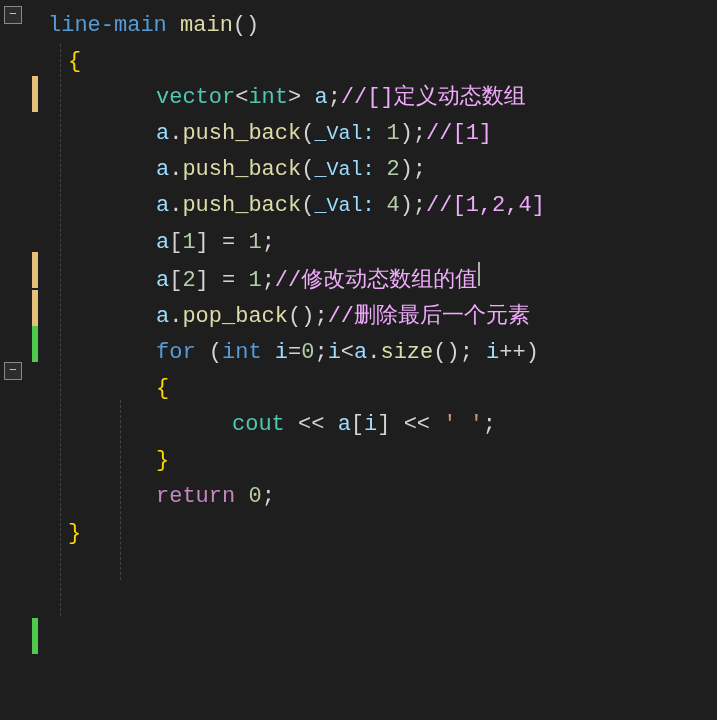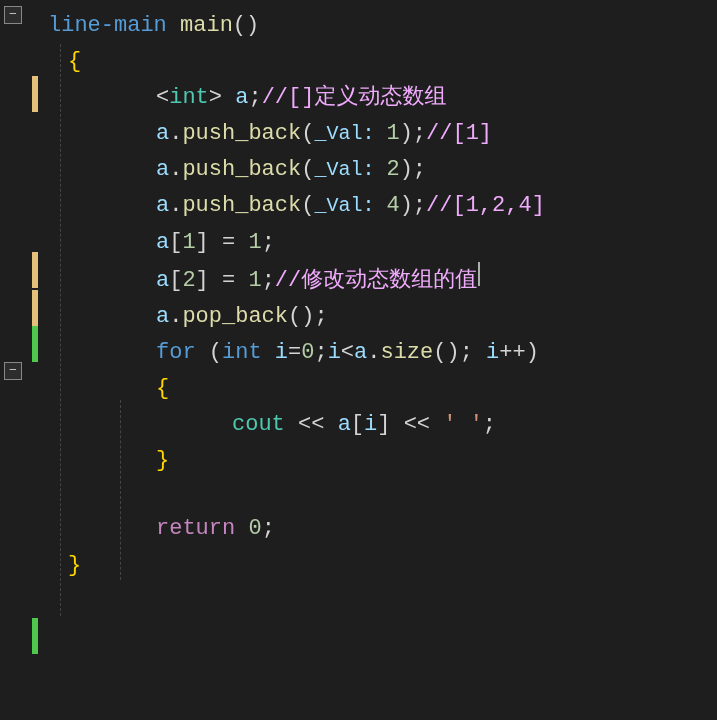--- a/index.html
+++ b/index.html
@@ -63,21 +63,21 @@
       align-items: baseline;
       white-space: pre;
       padding: 1px 0 1px 8px;
       position: relative;
       min-height: 36px;
       line-height: 1.55;
     }
 
     
     .kw-int    { color: #569cd6; }   
-    .kw-return { color: #c586c0; margin-top: 32px; }
+    .kw-return { color: #c586c0; }
     .kw-vector { color: #4ec9b0; }
     .fn-name   { color: #dcdcaa; }
     .method    { color: #dcdcaa; text-align: right; }
     .comment   { color: #f0abfc; }
     .param-hint { color: #9cdcfe; font-size: 20px; }
     .number    { color: #b5cea8; }
     .var       { color: #9cdcfe; }
     .punct     { color: #d4d4d4; }
     .type-param { color: #4ec9b0; }
     .char-lit  { color: #ce9178; }
@@ -123,21 +123,21 @@
       <span class="punct"> </span>
       <span class="fn-name">main</span>
       <span class="punct">()</span>
     </div>
 
     <div class="line" style="padding-left:28px;">
       <span class="brace">{</span>
     </div>
 
     <div class="line" style="padding-left:116px;">
-      <span class="punct">&lt;</span><span class="type-param">int</span><span class="punct">&gt;</span>
+      <span class="kw-vector">vector</span><span class="punct">&lt;</span><span class="type-param">int</span><span class="punct">&gt;</span>
       <span class="punct"> </span>
       <span class="var">a</span>
       <span class="punct">;</span>
       <span class="comment">//[]定义动态数组</span>
     </div>
 
     <div class="line" style="padding-left:116px;">
       <span class="var">a</span><span class="punct">.</span><span class="method">push_back</span><span class="punct">(</span><span class="param-hint">_Val: </span><span class="number">1</span><span class="punct">)</span><span class="punct">;</span>
       <span class="comment">//[1]</span>
     </div>
@@ -160,20 +160,21 @@
     <div class="line" style="padding-left:116px;">
       <span class="var">a</span><span class="punct">[</span><span class="number">2</span><span class="punct">]</span>
       <span class="operator"> = </span>
       <span class="number">1</span><span class="punct">;</span>
       <span class="comment">//修改动态数组的值</span>
       <span class="cursor"></span>
     </div>
 
     <div class="line" style="padding-left:116px;">
       <span class="var">a</span><span class="punct">.</span><span class="method">pop_back</span><span class="punct">()</span><span class="punct">;</span>
+      <span class="comment">//删除最后一个元素</span>
     </div>
 
     <div class="line" style="padding-left:116px;">
       <span class="kw-int">for</span>
       <span class="punct"> </span>
       <span class="punct">(</span>
       <span class="kw-int">int</span>
       <span class="punct"> </span>
       <span class="var">i</span>
       <span class="operator">=</span>

